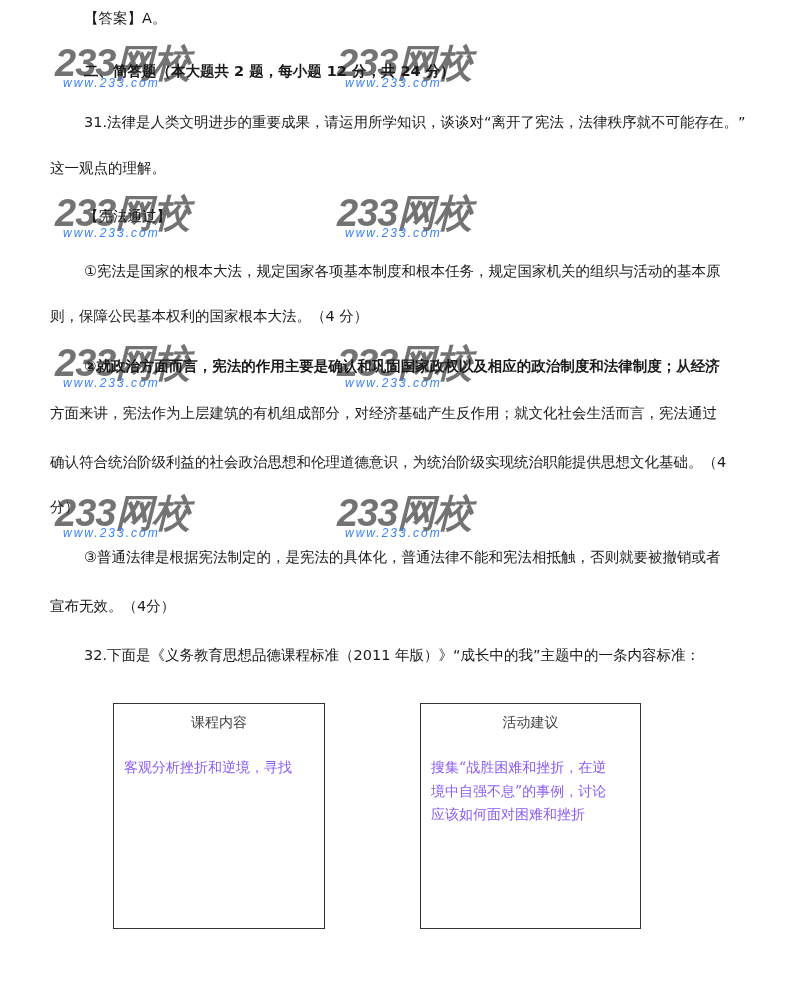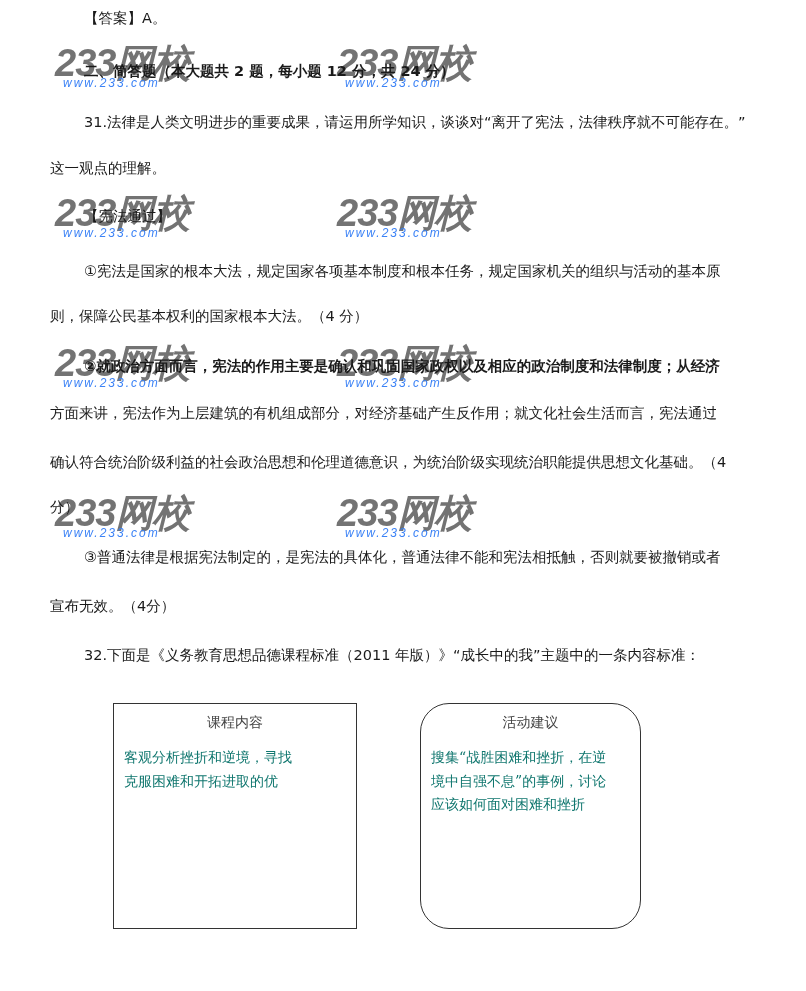--- a/index.html
+++ b/index.html
@@ -9,22 +9,22 @@
   .wm-main { position:absolute; left:0; top:0; font-family:"Liberation Sans",sans-serif;
              font-weight:bold; font-style:italic; font-size:38px; color:#737373;
              letter-spacing:-1px; white-space:nowrap; }
   .wm-url { position:absolute; left:8px; top:38px; font-family:"Liberation Sans",sans-serif;
             font-style:italic; font-size:12px; color:#3b82f6; letter-spacing:2px; white-space:nowrap; }
   .line { position:absolute; font-size:14.5px; white-space:nowrap; line-height:20px; }
   .bold { font-weight:bold; font-size:14.5px; }
   .box { position:absolute; border:1.5px solid #333; background:transparent; }
   .box-title { position:absolute; left:0; right:0; text-align:center; top:10px;
                font-family:"DejaVu Serif","Liberation Serif",serif; font-size:14px; color:#444; }
-  .box-body { position:absolute; left:10px; right:6px; top:42px;
-              font-family:"DejaVu Serif","Liberation Serif",serif; font-size:14px; color:#0f766e;
+  .box-body { position:absolute; left:10px; right:6px; top:52px;
+              font-family:"DejaVu Serif","Liberation Serif",serif; font-size:14px; color:#8b5cf6;
               line-height:23.5px; }
   .box-body div { white-space:nowrap; }
 </style>
 </head>
 <body>
 
 <div class="wm" style="left:55px;top:38px;">
   <div class="wm-main">233网校</div>
   <div class="wm-url">www.233.com</div>
 </div>
@@ -72,28 +72,27 @@
 <div class="line" style="left:84px;top:356px;font-weight:bold;">②就政治方面而言，宪法的作用主要是确认和巩固国家政权以及相应的政治制度和法律制度；从经济</div>
 <div class="line" style="left:50px;top:403px;">方面来讲，宪法作为上层建筑的有机组成部分，对经济基础产生反作用；就文化社会生活而言，宪法通过</div>
 <div class="line" style="left:50px;top:452px;">确认符合统治阶级利益的社会政治思想和伦理道德意识，为统治阶级实现统治职能提供思想文化基础。（4</div>
 <div class="line" style="left:50px;top:497px;">分）</div>
 
 <div class="line" style="left:84px;top:547px;">③普通法律是根据宪法制定的，是宪法的具体化，普通法律不能和宪法相抵触，否则就要被撤销或者</div>
 <div class="line" style="left:50px;top:596px;">宣布无效。（4分）</div>
 
 <div class="line" style="left:84px;top:645px;">32.下面是《义务教育思想品德课程标准（2011 年版）》“成长中的我”主题中的一条内容标准：</div>
 
-<div class="box" style="left:113px;top:703px;width:210px;height:224px;padding-left:32px;">
+<div class="box" style="left:113px;top:703px;width:210px;height:224px;">
   <div class="box-title">课程内容</div>
   <div class="box-body">
     <div>客观分析挫折和逆境，寻找</div>
-    <div>克服困难和开拓进取的优</div>
   </div>
 </div>
 
-<div class="box" style="left:420px;top:703px;width:219px;height:224px;border-radius:29px;">
+<div class="box" style="left:420px;top:703px;width:219px;height:224px;">
   <div class="box-title">活动建议</div>
   <div class="box-body">
     <div>搜集“战胜困难和挫折，在逆</div>
     <div>境中自强不息”的事例，讨论</div>
     <div>应该如何面对困难和挫折</div>
   </div>
 </div>
 
 </body></html>

